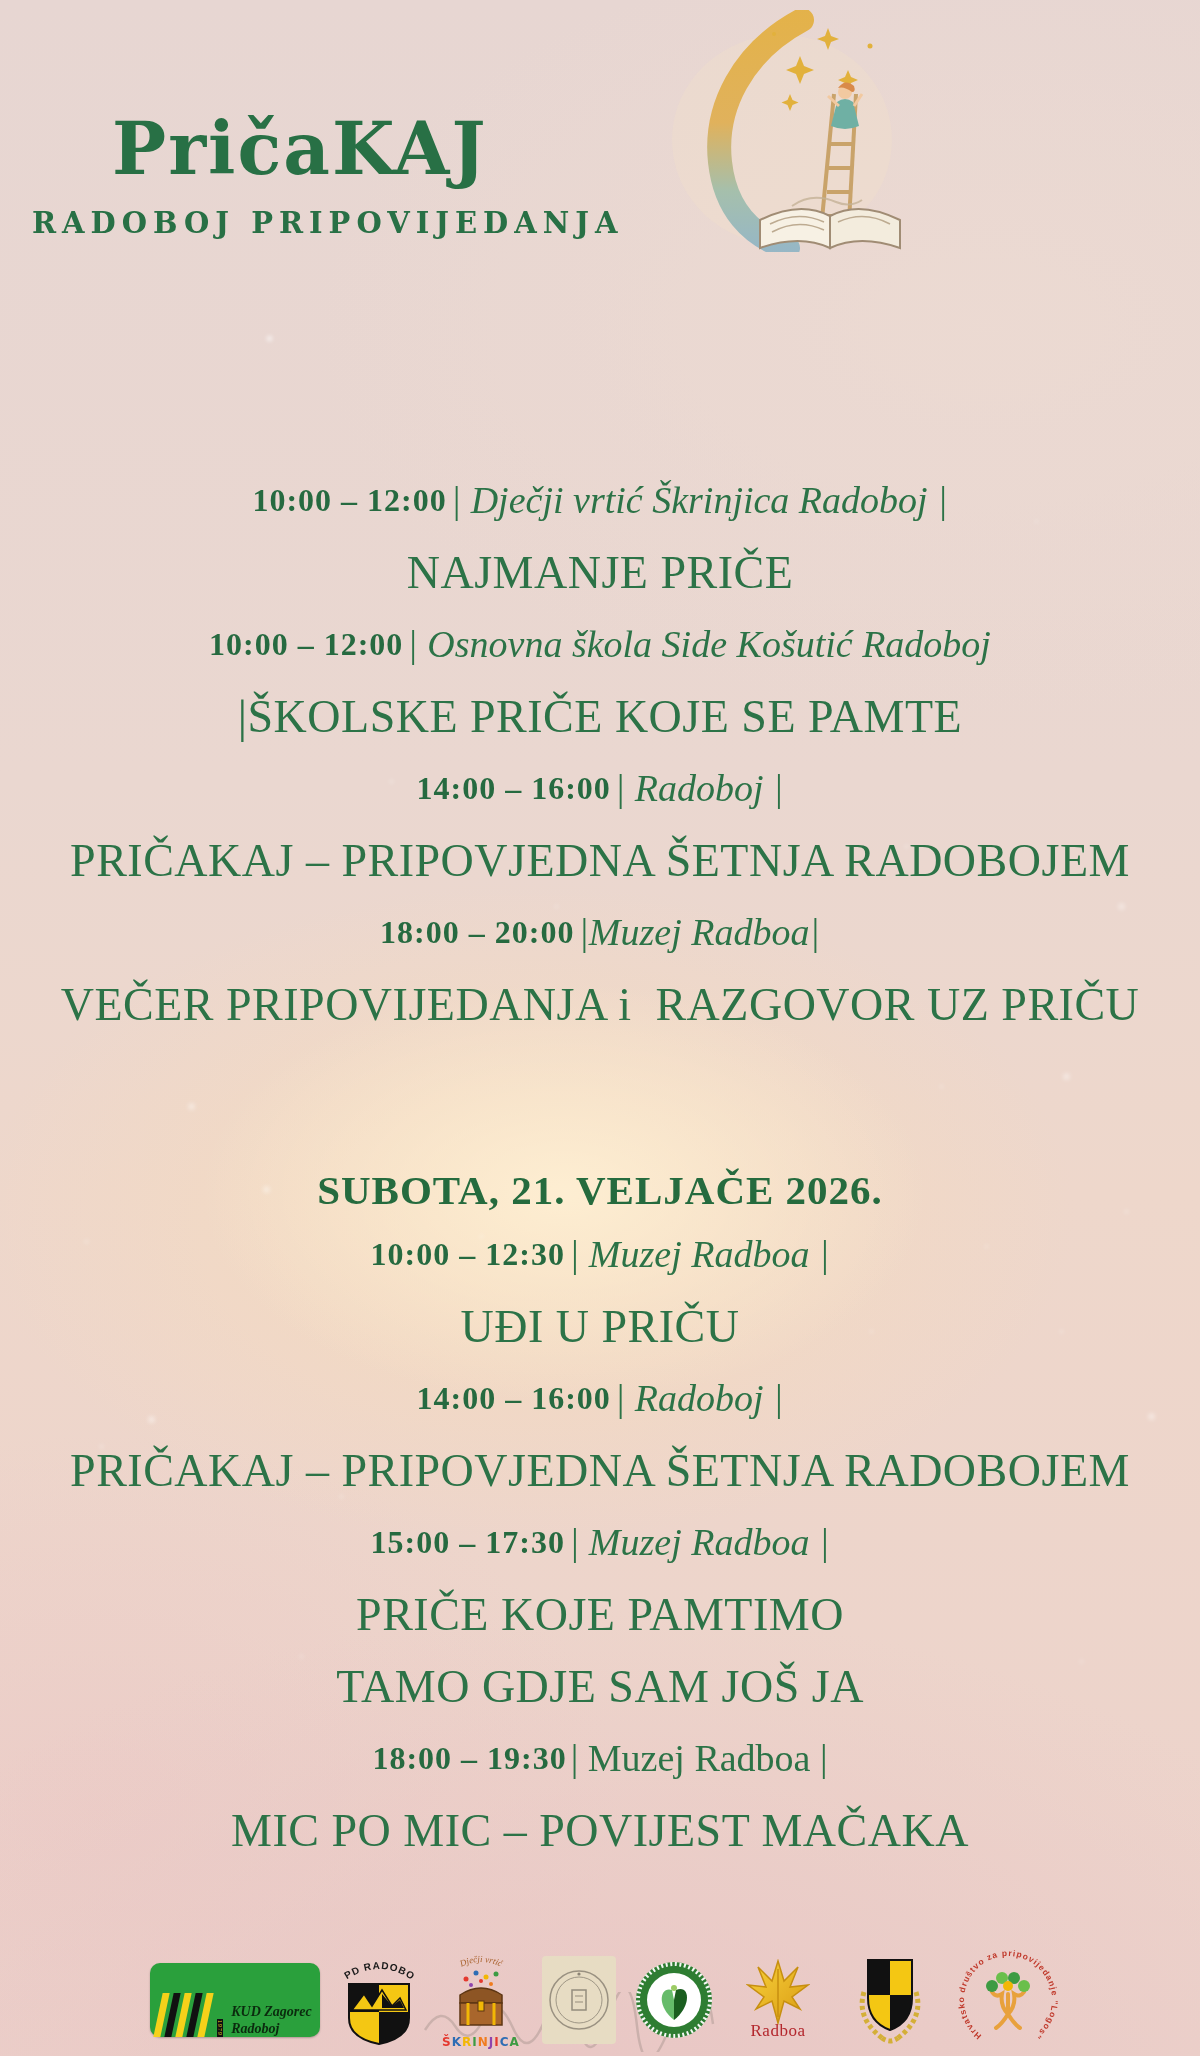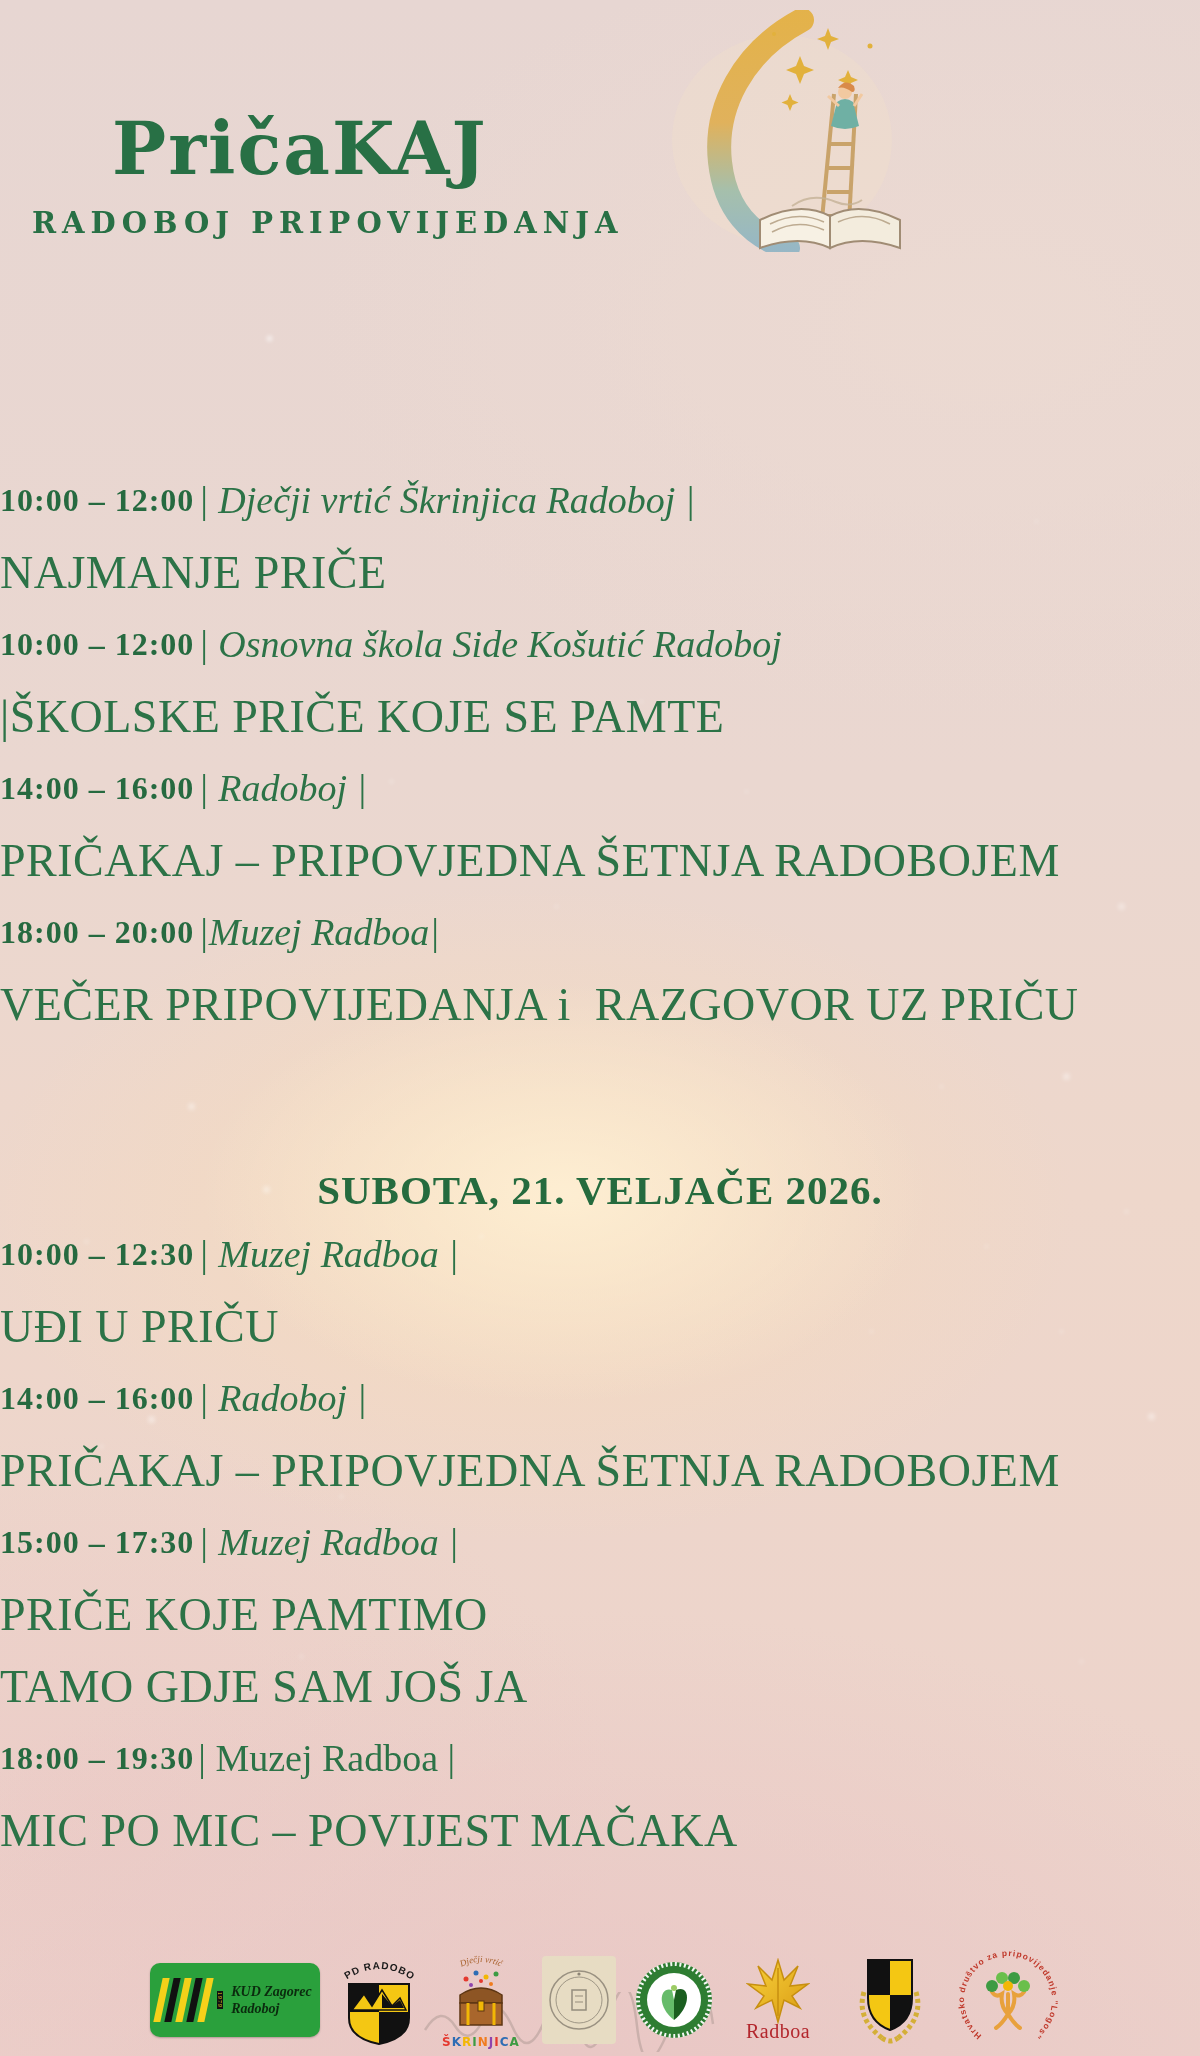--- a/index.html
+++ b/index.html
@@ -32,40 +32,40 @@
       300px 1655px 4px 0 rgba(255,255,255,.5), 1080px 1660px 4px 0 rgba(255,255,255,.5);
   }
   .title{position:absolute;left:112px;top:58px;font-family:"DejaVu Serif","Liberation Serif",serif;
     font-weight:700;font-size:72px;letter-spacing:2px;color:#287045;}
   .subtitle{position:absolute;left:32px;top:206px;font-family:"DejaVu Serif","Liberation Serif",serif;
     font-weight:700;font-size:29px;letter-spacing:6px;color:#287045;}
   .illustration{position:absolute;left:642px;top:10px;}
   .day-heading{position:absolute;left:0;width:1200px;text-align:center;
     font-weight:700;font-size:41px;letter-spacing:1px;color:#256b3e;}
   .day-lines{position:absolute;left:0;width:1200px;}
-  .line{height:72px;display:flex;align-items:center;gap:4px;white-space:pre;}
+  .line{height:72px;display:flex;align-items:center;justify-content:center;gap:4px;white-space:pre;}
   .t{font-weight:700;font-size:32px;letter-spacing:1px;color:#266a40;}
   .v{font-size:38px;font-style:italic;color:#2c7347;}
   .v.upright{font-style:normal;}
   .et{font-size:46px;letter-spacing:.5px;color:#2c7347;}
   .footer{position:absolute;left:150px;top:1948px;width:910px;height:104px;
     display:flex;align-items:center;justify-content:space-between;}
   .logo{position:relative;display:flex;flex-direction:column;align-items:center;justify-content:center;}
   .kud{width:170px;height:74px;background:#2aa03c;border-radius:10px;display:flex;
-    align-items:center;justify-content:center;gap:8px;box-shadow:0 1px 2px rgba(0,0,0,.25);}
+    align-items:flex-end;justify-content:center;gap:8px;box-shadow:0 1px 2px rgba(0,0,0,.25);}
   .kud .stripes{display:flex;gap:4px;transform:skewX(-12deg);}
   .kud .stripes i{display:block;width:7px;height:44px;}
   .kud .stripes i:nth-child(odd){background:#f5d11a;}
   .kud .stripes i:nth-child(even){background:#111;}
   .kud .ktext{font-style:italic;font-weight:700;font-size:14px;line-height:17px;color:#0b2b0e;}
   .kud .year{font-size:6px;color:#f5d11a;background:#111;writing-mode:vertical-rl;
     padding:1px 0;letter-spacing:1px;}
   .skrin-label{font-weight:700;font-size:12px;letter-spacing:1px;margin-top:6px;
     font-family:"DejaVu Sans","Liberation Sans",sans-serif;}
-  .radboa-label{color:#b3272d;font-size:20px;letter-spacing:.5px;margin-top:-4px;
+  .radboa-label{color:#b3272d;font-size:17px;letter-spacing:.5px;margin-top:-4px;
     font-family:"Liberation Serif",serif;}
   .handwriting{position:absolute;left:420px;top:1992px;opacity:.32;}
 </style>
 </head>
 <body>
 
 <div class="poster">
   <div class="sparkles"></div>
 
   <h1 class="title">PričaKAJ</h1>

